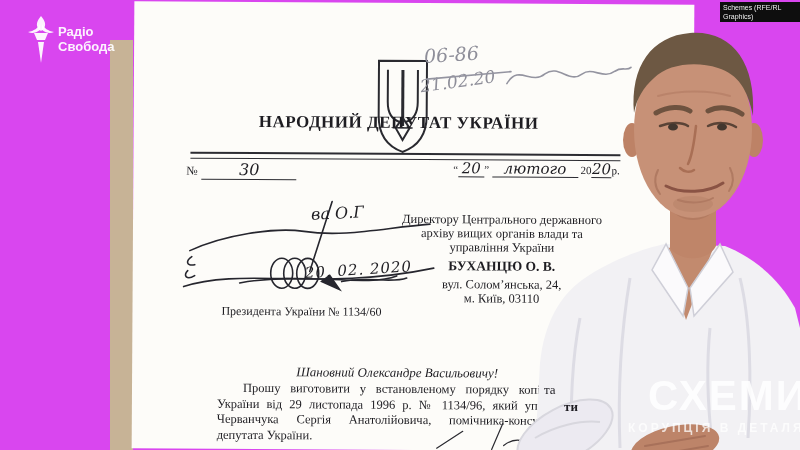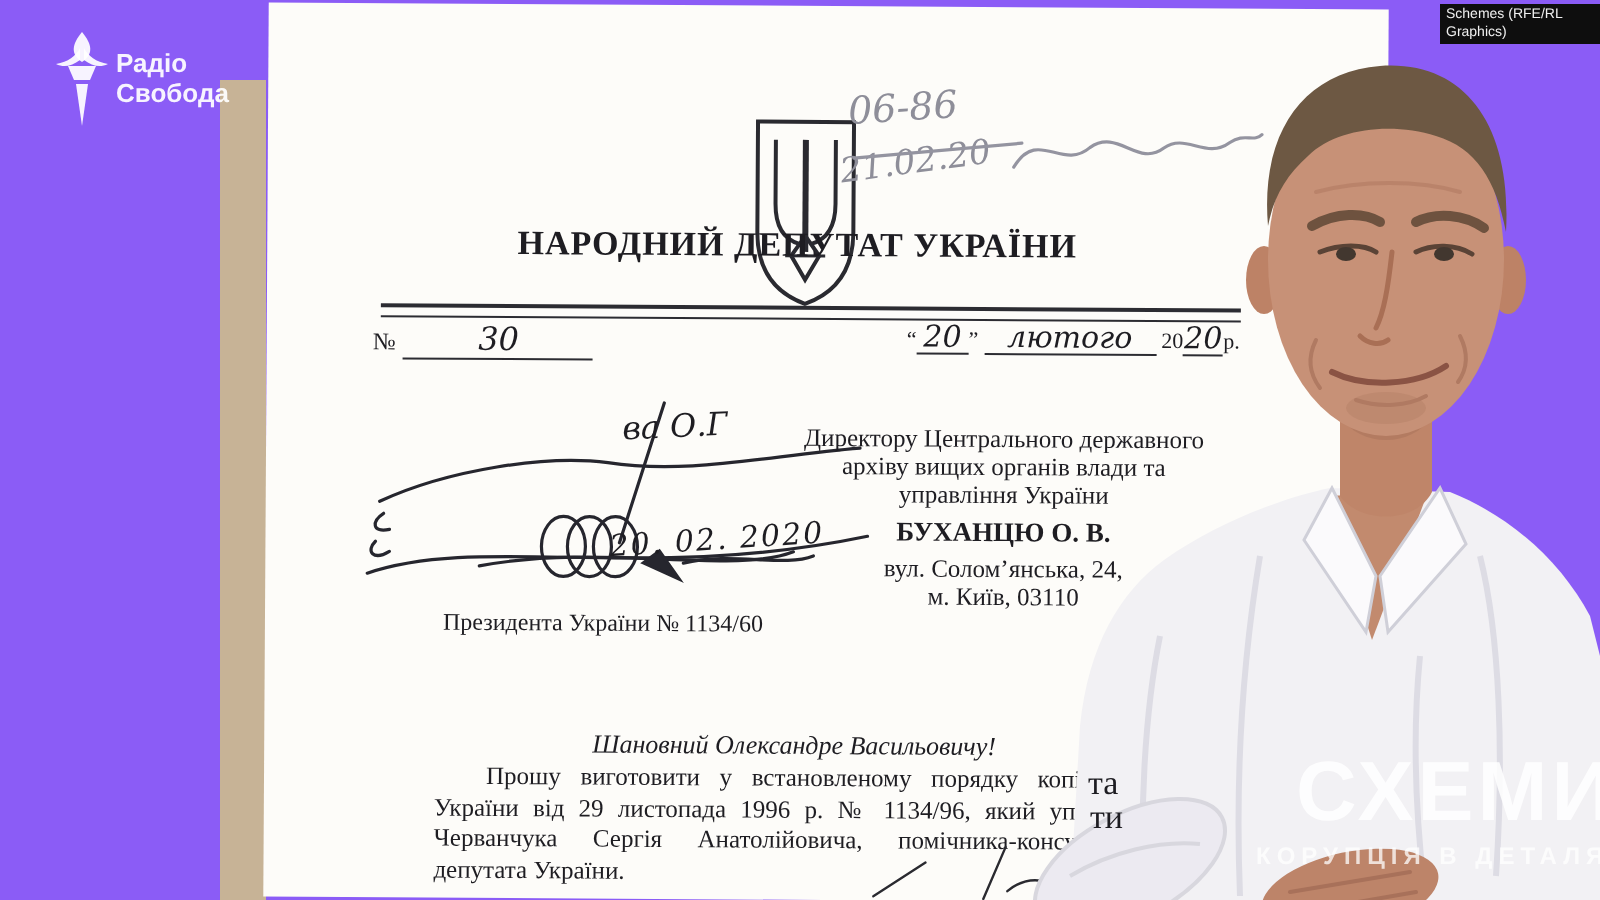--- a/index.html
+++ b/index.html
@@ -1,17 +1,17 @@
 <!DOCTYPE html>
 <html><head>
 <meta charset="utf-8">
 <style>
   html,body{margin:0;padding:0;}
   .stage{position:relative;width:800px;height:450px;overflow:hidden;
-         background:#8b5cf6;font-family:"Liberation Serif",serif;}
+         background:#d946ef;font-family:"Liberation Serif",serif;}
   .abs{position:absolute;}
 
   
   .shadow-strip{left:110px;top:40px;width:23px;height:410px;background:#c7b396;}
 
   
   .logo{left:26px;top:14px;width:120px;height:52px;color:rgba(255,255,255,.93);
         font-family:"Liberation Sans",sans-serif;}
   .logo-text{position:absolute;left:32px;top:10px;font-size:13px;font-weight:700;line-height:15px;}
 
@@ -44,22 +44,22 @@
 
   .addr{left:219px;top:209px;width:300px;text-align:center;font-size:12.5px;line-height:14px;}
   .addr-name{font-weight:700;font-size:13.5px;margin-top:5px;}
   .addr-street{margin-top:4px;}
 
   .subject{left:89px;top:302px;font-size:12px;line-height:15px;}
   .salutation{left:100px;top:362px;width:330px;text-align:center;font-style:italic;font-size:13px;}
   .body-text{left:85px;top:379px;width:333px;font-size:12.5px;line-height:15.5px;}
   .body-text .jl{text-align:justify;text-align-last:justify;}
   .body-text .l1{text-indent:26px;}
-  .frag{z-index:6;font-size:17px;}
-  .frag1{left:544px;top:382px;} .frag2{left:545px;top:399px;}
+  .frag{z-index:6;font-size:13px;}
+  .frag1{left:544px;top:382px;} .frag2{left:564px;top:399px;font-weight:bold;}
 
   
   .person{left:480px;top:18px;width:320px;height:432px;z-index:4;}
 
   
   .wm-title{left:648px;top:372px;z-index:7;font-family:"Liberation Sans",sans-serif;font-weight:700;
             font-size:42px;letter-spacing:2px;color:rgba(255,255,255,.85);white-space:nowrap;}
   .wm-sub{left:628px;top:421px;z-index:7;font-family:"Liberation Sans",sans-serif;font-weight:700;
           font-size:12px;letter-spacing:3px;color:rgba(255,255,255,.75);white-space:nowrap;}
 </style>

